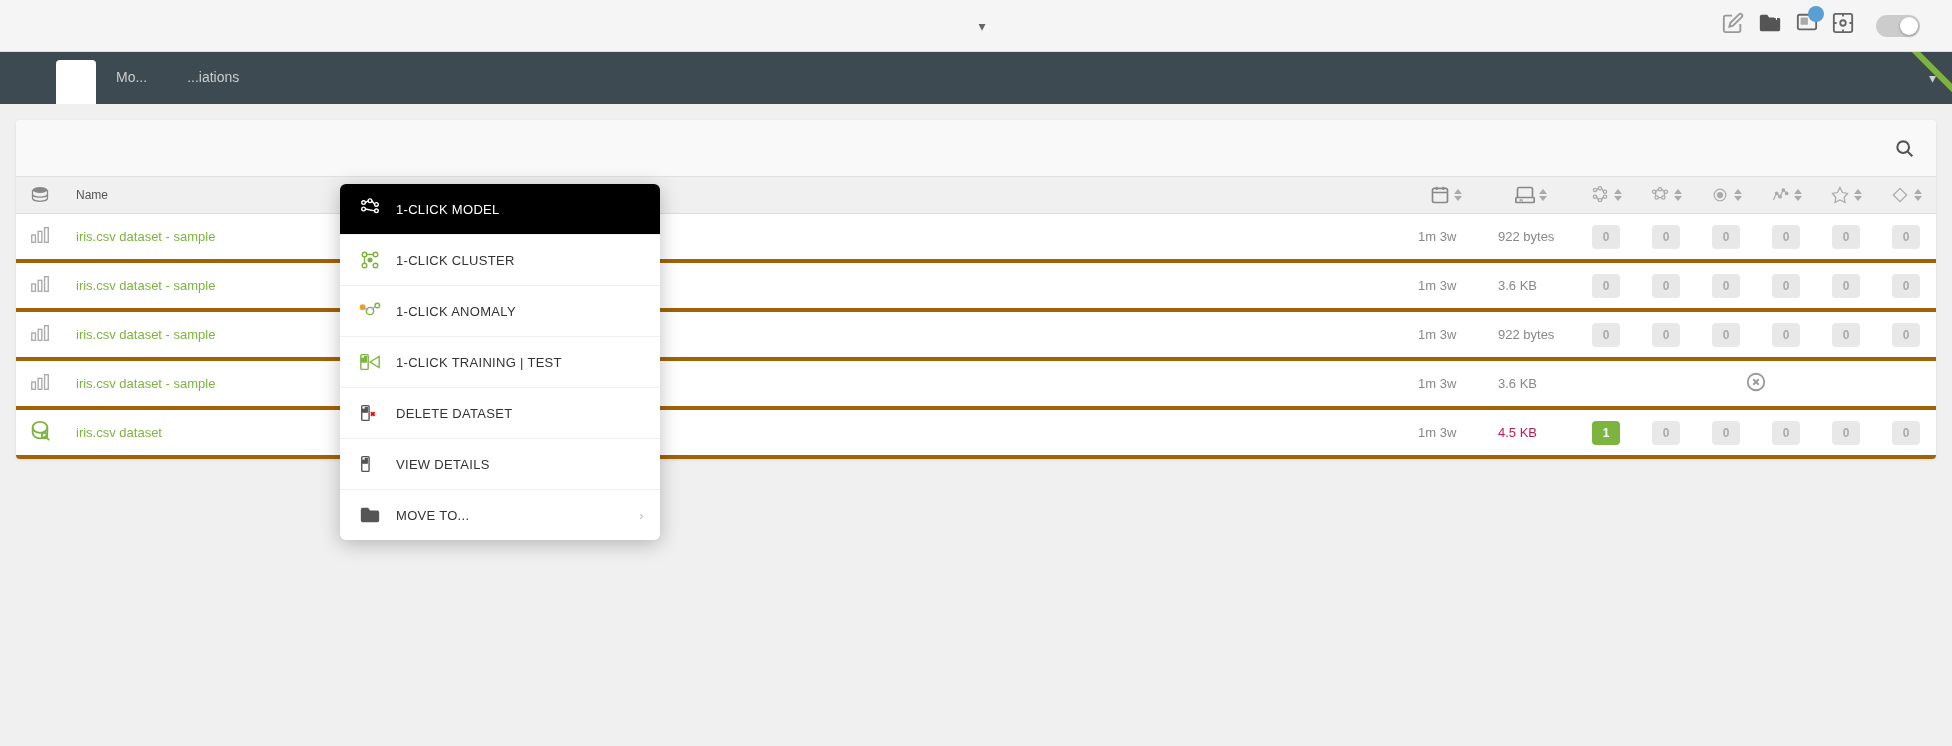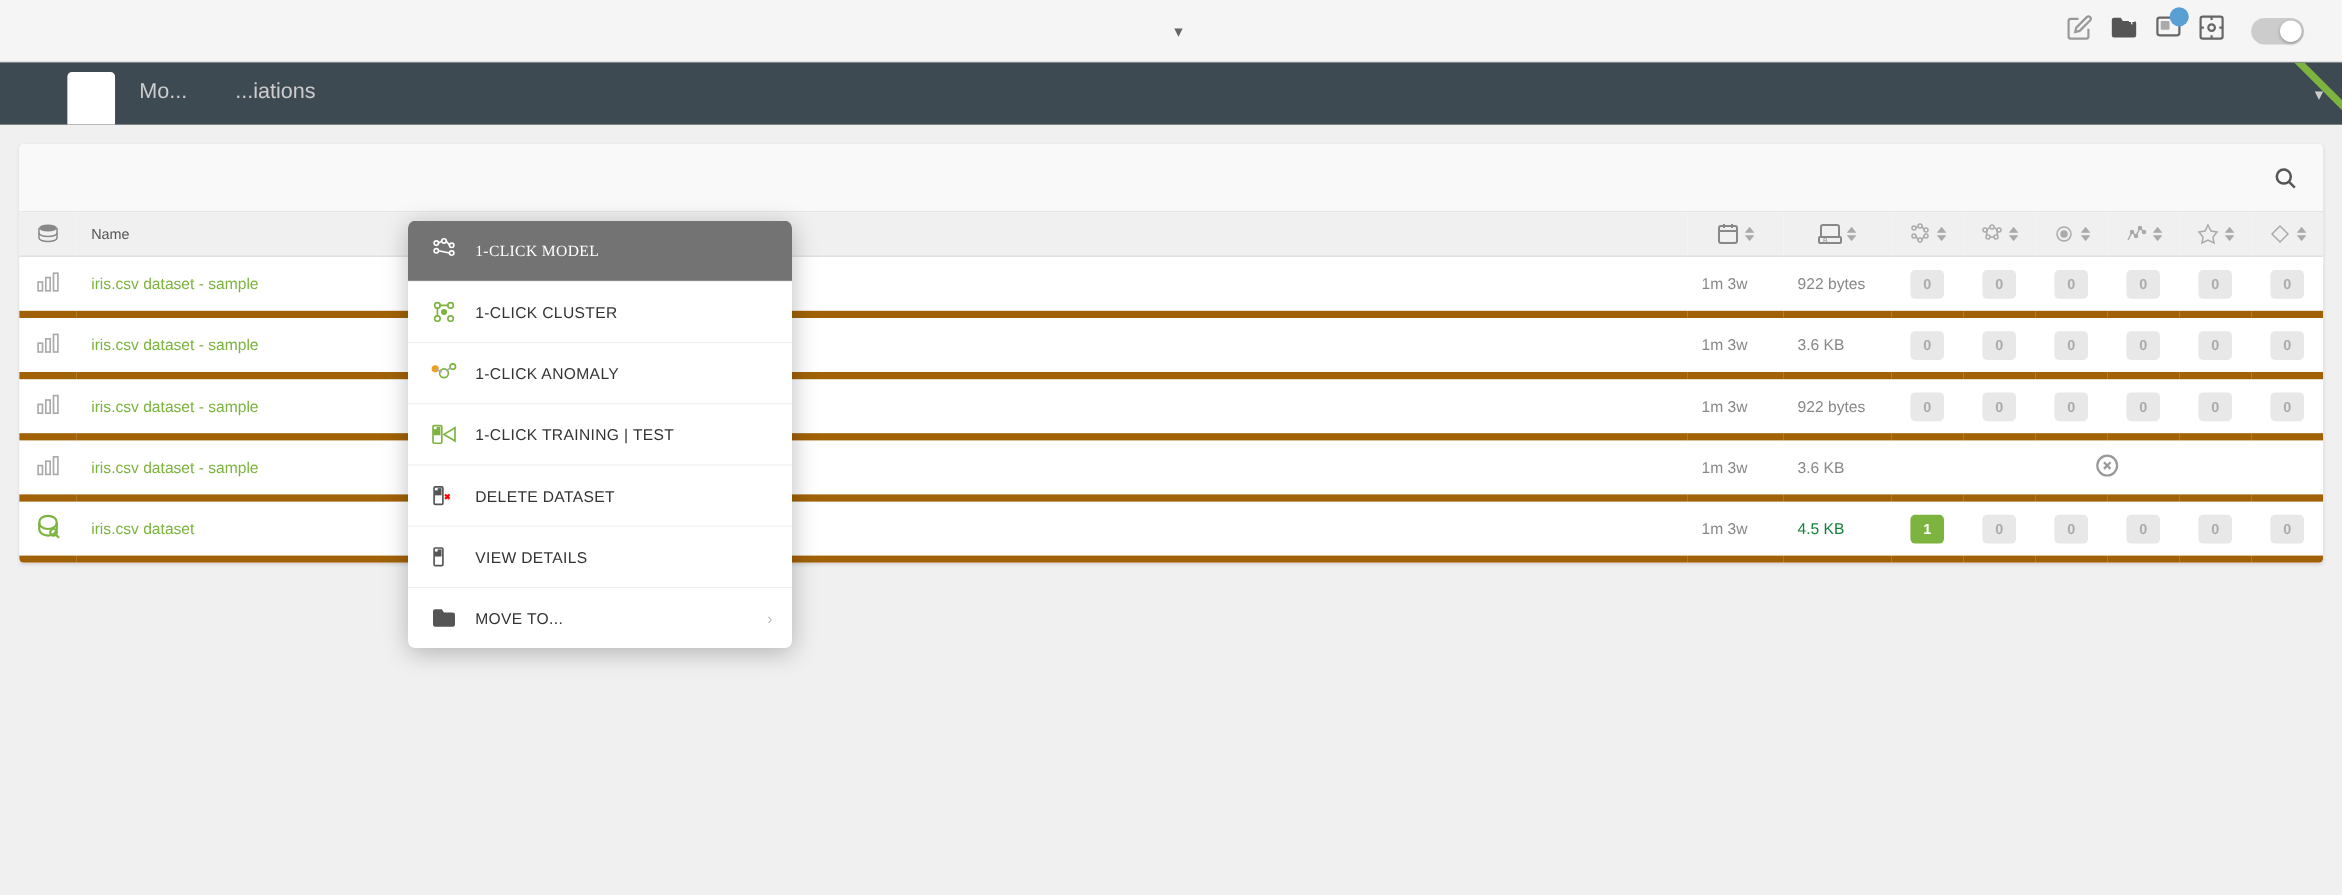--- a/index.html
+++ b/index.html
@@ -92,21 +92,21 @@
       align-items: stretch;
       padding: 0 16px;
       position: relative;
       overflow: hidden;
     }
     .nav-tab {
       display: flex;
       align-items: center;
       padding: 0 20px;
       color: #ccc;
-      font-size: 18px;
+      font-size: 14px;
       cursor: pointer;
       white-space: nowrap;
       border-bottom: 3px solid transparent;
     }
     .nav-tab.active {
       background: white;
       color: #333;
       font-weight: 600;
       border-radius: 4px 4px 0 0;
       margin-top: 8px;
@@ -180,21 +180,21 @@
       background: #f0f0f0;
       padding: 8px 12px;
       text-align: left;
       font-weight: 500;
       color: #555;
       border-bottom: 1px solid #ddd;
       font-size: 12px;
     }
     .dataset-table td {
       padding: 10px 12px;
-      border-bottom: 6px solid #a16207;
+      border-bottom: 4px solid #a16207;
       vertical-align: middle;
       font-size: 13px;
     }
 
     .dataset-name {
       color: #7db33f;
       font-weight: 500;
       cursor: pointer;
     }
 
@@ -257,23 +257,22 @@
       padding: 11px 16px;
       cursor: pointer;
       font-size: 13px;
       color: #333;
       font-weight: 500;
       letter-spacing: 0.3px;
       border-bottom: 1px solid #f0f0f0;
     }
     .menu-item:last-child { border-bottom: none; }
     .menu-item.active {
-      background: #737373;
+      background: #000000;
       color: white;
-      font-family: Liberation Serif, serif;
     }
     .menu-icon {
       width: 28px;
       height: 28px;
       display: flex;
       align-items: center;
       justify-content: center;
       flex-shrink: 0;
     }
     .menu-arrow {
@@ -597,21 +596,21 @@
           </tr>
           <tr>
             <td class="col-icon"><svg width="22" height="22" viewBox="0 0 24 24" fill="none" stroke="#7db33f" stroke-width="2">
                 <ellipse cx="12" cy="8" rx="8" ry="6"></ellipse>
                 <path d="M4 8v6c0 3.31 3.58 6 8 6s8-2.69 8-6V8" fill="none"></path>
                 <circle cx="17" cy="17" r="3" stroke="#7db33f"></circle>
                 <line x1="19.5" y1="19.5" x2="22" y2="22" stroke="#7db33f" stroke-width="2"></line>
               </svg></td>
             <td class="col-name"><span class="dataset-name">iris.csv dataset</span></td>
             <td class="col-age" style="color: rgb(136, 136, 136);">1m 3w</td>
-            <td class="col-size" style="color: #15803d;">4.5 KB</td>
+            <td class="col-size" style="color: #be185d;">4.5 KB</td>
             <td class="col-stat"><span class="stat-badge stat-one">1</span></td>
             <td class="col-stat"><span class="stat-badge stat-zero">0</span></td>
             <td class="col-stat"><span class="stat-badge stat-zero">0</span></td>
             <td class="col-stat"><span class="stat-badge stat-zero">0</span></td>
             <td class="col-stat"><span class="stat-badge stat-zero">0</span></td>
             <td class="col-stat"><span class="stat-badge stat-zero">0</span></td>
           </tr>
         </tbody>
     </table>
   </div>

